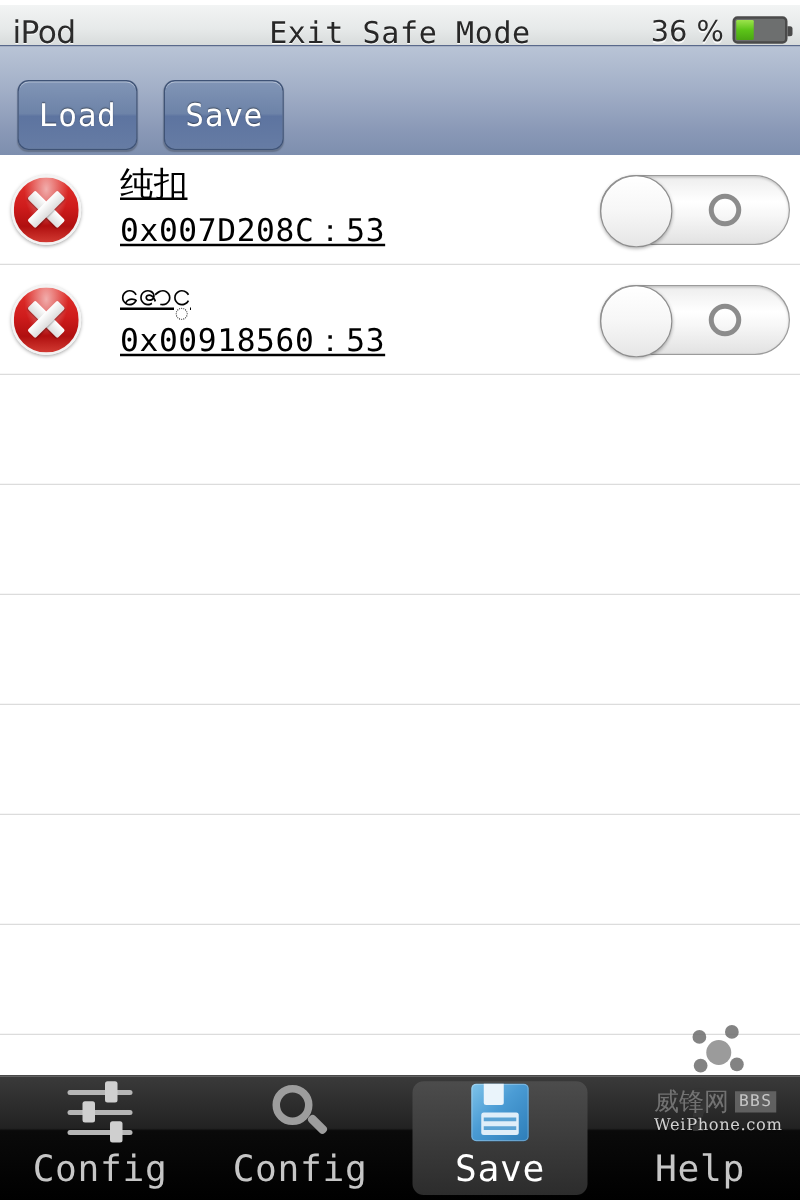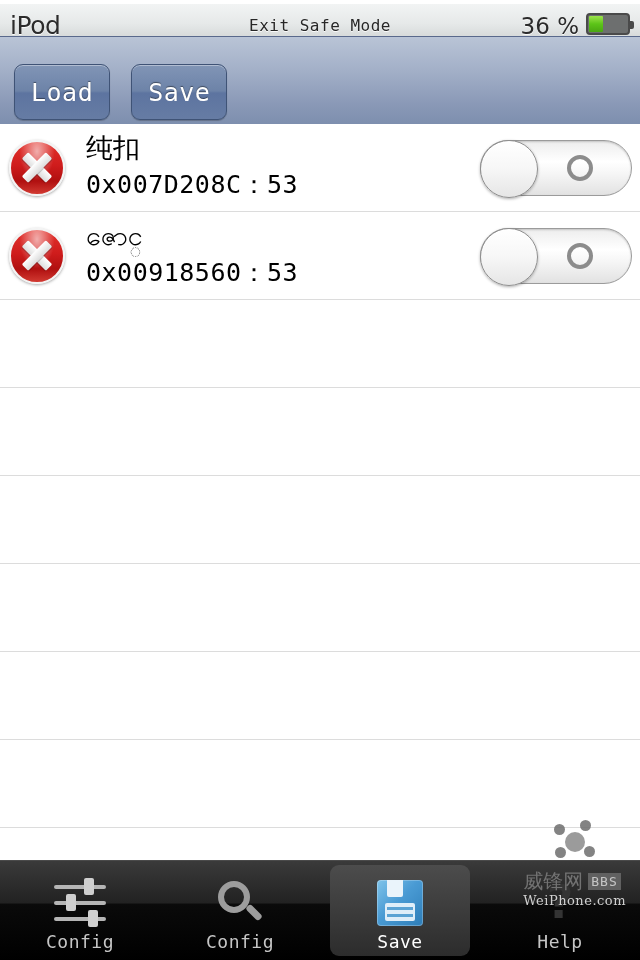--- a/index.html
+++ b/index.html
@@ -19,21 +19,21 @@
     display:flex; align-items:center; justify-content:space-between;
     padding:0 10px;
   }
   .sb-carrier{
     font-size:25px; color:#2b2b2b; letter-spacing:-0.5px;
     text-shadow:0 1px 0 rgba(255,255,255,.85);
     font-family:"DejaVu Sans", sans-serif;
   }
   .sb-title{
     position:absolute; left:0; right:0; text-align:center;
-    font-size:16px; color:#272727; letter-spacing:.5px;
+    font-size:24px; color:#272727; letter-spacing:.5px;
     text-shadow:0 1px 0 rgba(255,255,255,.85);
     font-family:"DejaVu Sans Mono", monospace;
   }
   .sb-right{ display:flex; gap:7px; z-index:2; }
   .sb-batt-pct{
     font-size:23px; color:#2b2b2b;
     text-shadow:0 1px 0 rgba(255,255,255,.85);
     font-family:"DejaVu Sans", sans-serif;
   }
   .battery{
@@ -96,21 +96,21 @@
   .del-icon .bar{
     position:absolute; left:50%; top:50%;
     width:34px; height:9px; margin:-4.5px 0 0 -17px;
     background:linear-gradient(to bottom,#ffffff,#dcdcdc);
     border-radius:1.5px;
     box-shadow:0 1px 1px rgba(0,0,0,.25);
   }
   .del-icon .bar.a{ transform:rotate(45deg); }
   .del-icon .bar.b{ transform:rotate(-45deg); }
 
-  .row-text{ margin-left:21px; flex:1 1 auto; min-width:0; }
+  .row-text{ margin-left:31px; flex:1 1 auto; min-width:0;text-decoration:underline; }
   .row-title{
     font-size:27px; color:#000; line-height:1.05;
     font-family:"DejaVu Sans", sans-serif;
     white-space:nowrap;
   }
   .row-sub{
     font-size:25px; color:#000; margin-top:5px; letter-spacing:.5px;
     font-family:"DejaVu Sans Mono", monospace;
     white-space:nowrap;
   }
@@ -150,21 +150,21 @@
   }
   .tab .hl{
     position:absolute; left:10px; right:10px; top:4px; bottom:4px;
     border-radius:9px; background:linear-gradient(to bottom,#4c4c4c,#2c2c2c);
     display:none;
   }
   .tab.selected .hl{ display:block; }
   .tab .ico, .tab .lbl{ position:relative; z-index:2; }
   .tab .ico{ height:52px; display:flex; align-items:center; justify-content:center; }
   .tab .lbl{
-    font-size:18px; color:#c6c6c6; margin-top:2px; letter-spacing:.5px;
+    font-size:29px; color:#c6c6c6; margin-top:2px; letter-spacing:.5px;
     font-family:"DejaVu Sans Mono", monospace;
   }
   .tab.selected .lbl{ color:#ffffff; }
 
   
   .ico-sliders{ width:52px; height:46px; position:relative; }
   .ico-sliders .ln{ position:absolute; left:0; width:52px; height:4px; background:#b5b5b5; border-radius:2px; }
   .ico-sliders .ln.l1{ top:5px; } .ico-sliders .ln.l2{ top:21px; } .ico-sliders .ln.l3{ top:37px; }
   .ico-sliders .nb{ position:absolute; width:10px; height:17px; background:#cfcfcf; border-radius:2px; }
   .ico-sliders .nb.n1{ top:-2px; left:30px; }

